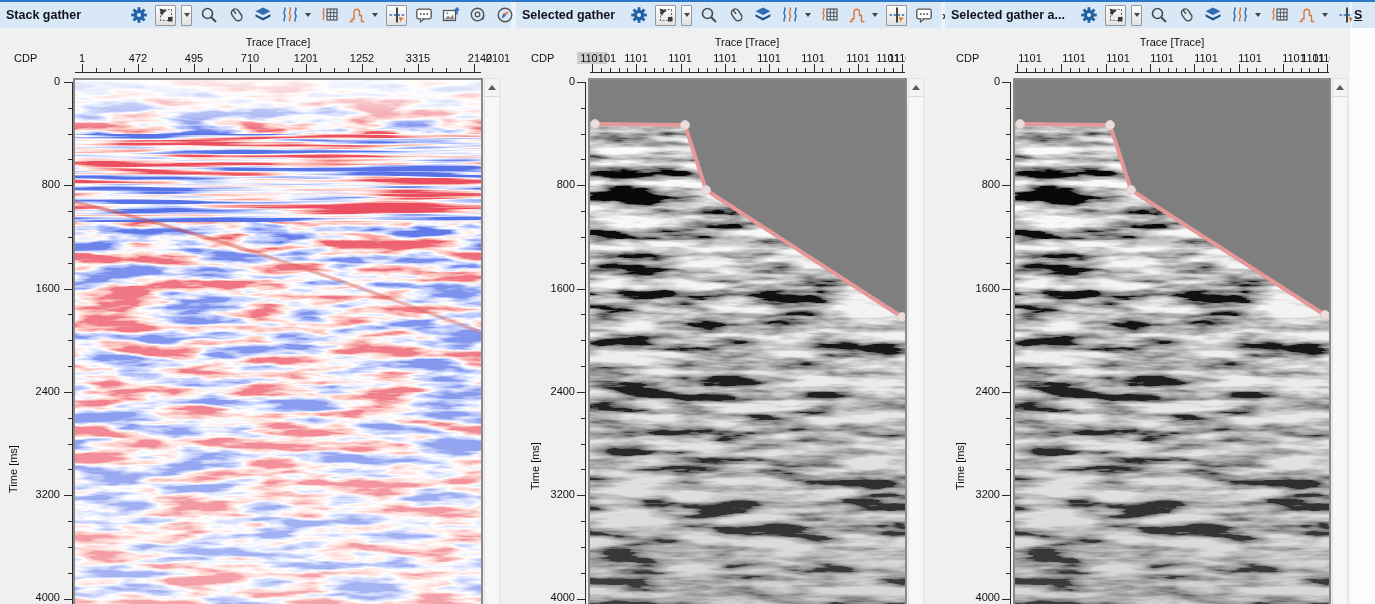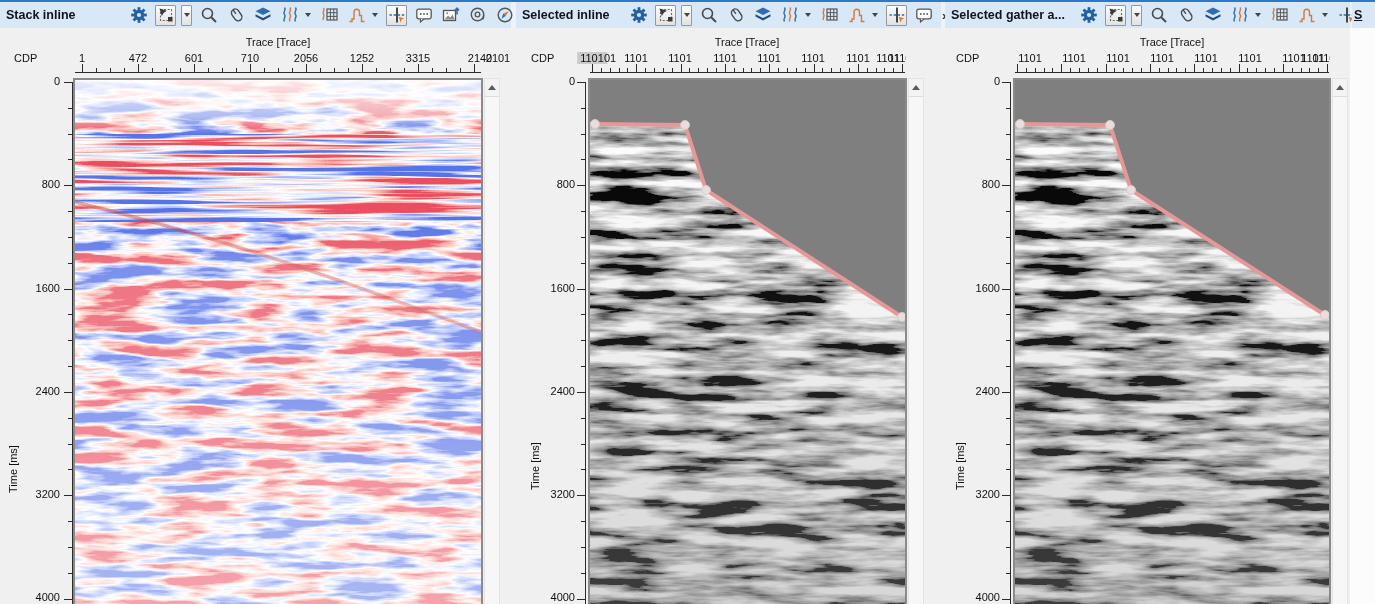--- a/index.html
+++ b/index.html
@@ -84,21 +84,21 @@
       <stop offset="0.75" stop-color="#999" stop-opacity="0.3"></stop>
       <stop offset="1" stop-color="#999" stop-opacity="0.4"></stop>
     </linearGradient>
   </defs>
 </svg>
 
 <div class="abs topline"></div>
 <div class="abs tbrow"></div>
 
 <div class="abs tbar" style="left:0;width:511px;">
-  <span class="title">Stack inline</span>
+  <span class="title">Stack gather</span>
 </div>
 <div class="abs tools" style="left:128px;">
     <span class="btn">
       <svg viewBox="0 0 18 18">
         <g fill="#2460a5">
           <rect x="7.6" y="1.2" width="2.8" height="15.6"></rect>
           <rect x="7.6" y="1.2" width="2.8" height="15.6" transform="rotate(45 9 9)"></rect>
           <rect x="7.6" y="1.2" width="2.8" height="15.6" transform="rotate(90 9 9)"></rect>
           <rect x="7.6" y="1.2" width="2.8" height="15.6" transform="rotate(135 9 9)"></rect>
           <circle cx="9" cy="9" r="5.2"></circle>
@@ -205,23 +205,23 @@
     <span class="ddwrap">
       <span class="dd"></span>
     </span>
   </div>
 
 <span class="corner" style="left:14px;top:52px;">CDP</span>
 <span class="axttl" style="left:278px;top:36px;">Trace [Trace]</span>
 <div class="xlabs" style="left:0;width:510px;">
   <span class="xlab" style="left:82px">1</span>
   <span class="xlab" style="left:138px">472</span>
-  <span class="xlab" style="left:194px">601</span>
+  <span class="xlab" style="left:194px">495</span>
   <span class="xlab" style="left:250px">710</span>
-  <span class="xlab" style="left:306px">2056</span>
+  <span class="xlab" style="left:306px">1201</span>
   <span class="xlab" style="left:362px">1252</span>
   <span class="xlab" style="left:418px">3315</span>
   <span class="xlab" style="left:498px">2101</span>
   <span class="xlab" style="left:480px">2140</span>
 </div>
 <div class="xaxis" style="left:75px;top:63px;width:406px;height:9px;">
     <div class="tk" style="left: 7px; height: 8px;"></div>
     <div class="tk" style="left: 21px; height: 4px;"></div>
     <div class="tk" style="left: 35px; height: 4px;"></div>
     <div class="tk" style="left: 49px; height: 4px;"></div>
@@ -291,21 +291,21 @@
     <rect width="406" height="524" fill="url(#fadeL)"></rect>
   </svg>
 </div>
 <div class="sb" style="left:484px;top:78px;width:16px;height:528px;">
   <div class="sbbtn">
       <span class="tri"></span>
     </div>
 </div>
 
 <div class="abs tbar" style="left:516px;width:425px;">
-  <span class="title">Selected inline</span>
+  <span class="title">Selected gather</span>
 </div>
 <div class="abs tools" style="left:628px;">
     <span class="btn">
       <svg viewBox="0 0 18 18">
         <g fill="#2460a5">
           <rect x="7.6" y="1.2" width="2.8" height="15.6"></rect>
           <rect x="7.6" y="1.2" width="2.8" height="15.6" transform="rotate(45 9 9)"></rect>
           <rect x="7.6" y="1.2" width="2.8" height="15.6" transform="rotate(90 9 9)"></rect>
           <rect x="7.6" y="1.2" width="2.8" height="15.6" transform="rotate(135 9 9)"></rect>
           <circle cx="9" cy="9" r="5.2"></circle>

